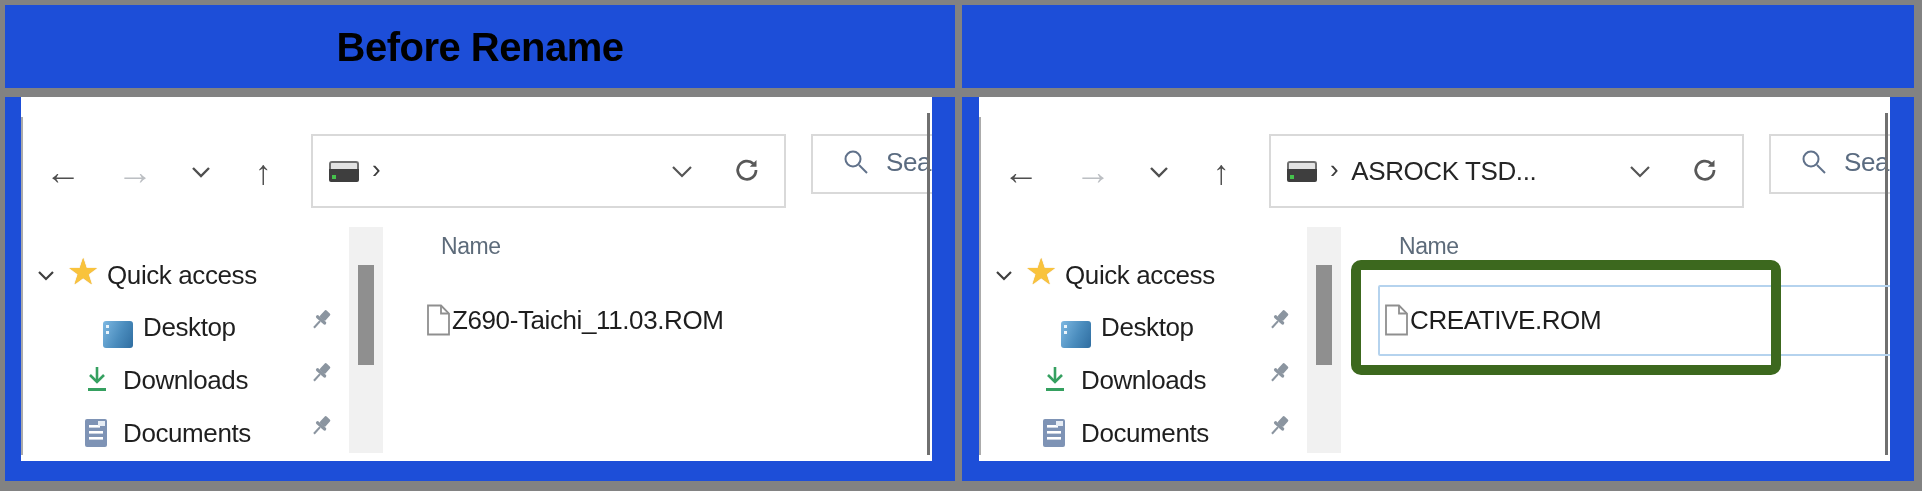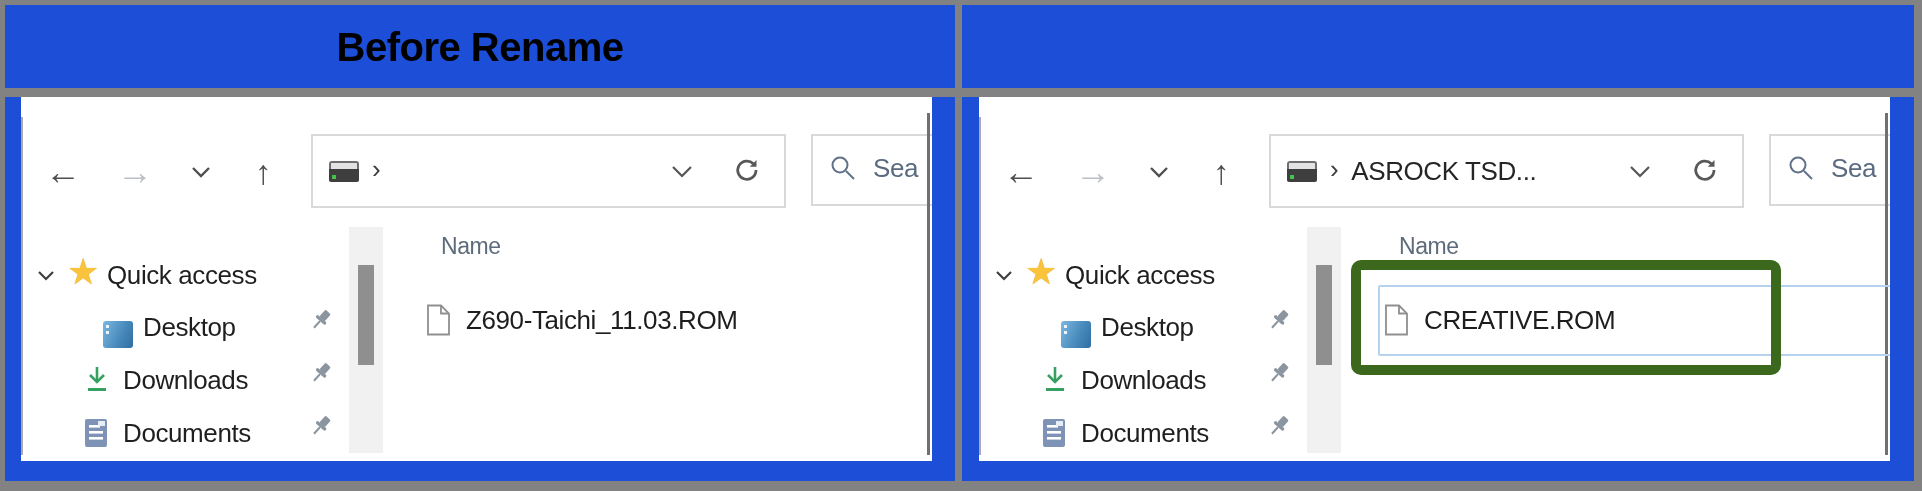--- a/index.html
+++ b/index.html
@@ -58,24 +58,24 @@
   .address-text{color:#252525;white-space:nowrap;}
   .addr-chev{margin-left:auto;display:flex;align-items:center;}
   .refresh{margin:0 6px 0 26px;display:flex;align-items:center;}
 
   .drive{width:30px;height:21px;flex:0 0 auto;}
   .drive-lid{height:8px;background:#e3e3e3;border:2px solid #6f6f6f;border-bottom:none;border-radius:3px 3px 0 0;}
   .drive-body{height:13px;background:#3e3e3e;border-radius:0 0 2px 2px;position:relative;}
   .drive-led{position:absolute;left:3px;bottom:3px;width:4px;height:4px;background:#45c24c;}
 
   .searchbox{
-    position:absolute;left:790px;top:37px;width:135px;height:72px;
+    position:absolute;left:790px;top:37px;width:135px;height:60px;
     border:2px solid #d9d9d9;background:#fff;
     display:flex;align-items:center;padding:0 0 4px 16px;gap:16px;
-    color:#5a6b80;white-space:nowrap;overflow:hidden;
+    color:#5a6b80;white-space:nowrap;overflow:hidden;justify-content:center;
   }
 
   .side-row{position:absolute;left:0;width:330px;height:44px;display:flex;align-items:center;}
   .row-qa{top:156px;}
   .row-desktop{top:208px;margin-left:20px;}
   .row-downloads{top:261px;}
   .row-documents{top:314px;}
   .side-label{color:#1f1f1f;white-space:nowrap;}
   .qa-chev{position:absolute;left:16px;top:17px;}
   .qa-star{position:absolute;left:46px;top:-2px;font-size:36px;color:var(--star-gold,#f9c33c);text-shadow:0 0 1px #d99b2b;}
@@ -85,21 +85,21 @@
 
   .icon-desktop{width:30px;height:27px;border-radius:3px;background:linear-gradient(115deg,#7db8e2 0%,#4a8cbd 55%,#2f6da0 100%);position:relative;}
   .icon-desktop:before{content:"";position:absolute;left:3px;top:4px;width:3px;height:3px;background:#eaf4fb;box-shadow:0 6px 0 #eaf4fb;}
 
   .pin{position:absolute;left:288px;width:24px;height:26px;}
 
   .scroll-track{position:absolute;left:328px;top:130px;width:34px;height:226px;background:#f1f1f1;}
   .scroll-thumb{position:absolute;left:9px;top:38px;width:16px;height:100px;background:#8f8f8f;}
 
   .col-header{position:absolute;left:420px;top:136px;font-size:23px;color:#5d6b7a;}
-  .file-row{position:absolute;left:404px;top:201px;height:44px;display:flex;align-items:center;gap:14px;}
+  .file-row{position:absolute;left:404px;top:201px;height:44px;display:flex;align-items:center;}
   .file-name{color:#1d1d1d;white-space:nowrap;}
 
   .highlight-box{
     position:absolute;left:372px;top:163px;width:430px;height:115px;
     border:10px solid var(--highlight-green,#3c681e);border-radius:10px;
     z-index:5;pointer-events:none;
   }
   .selection-rect{
     position:absolute;left:399px;top:188px;width:514px;height:71px;
     border:2px solid var(--selection-blue,#b5d3ee);border-radius:2px;

